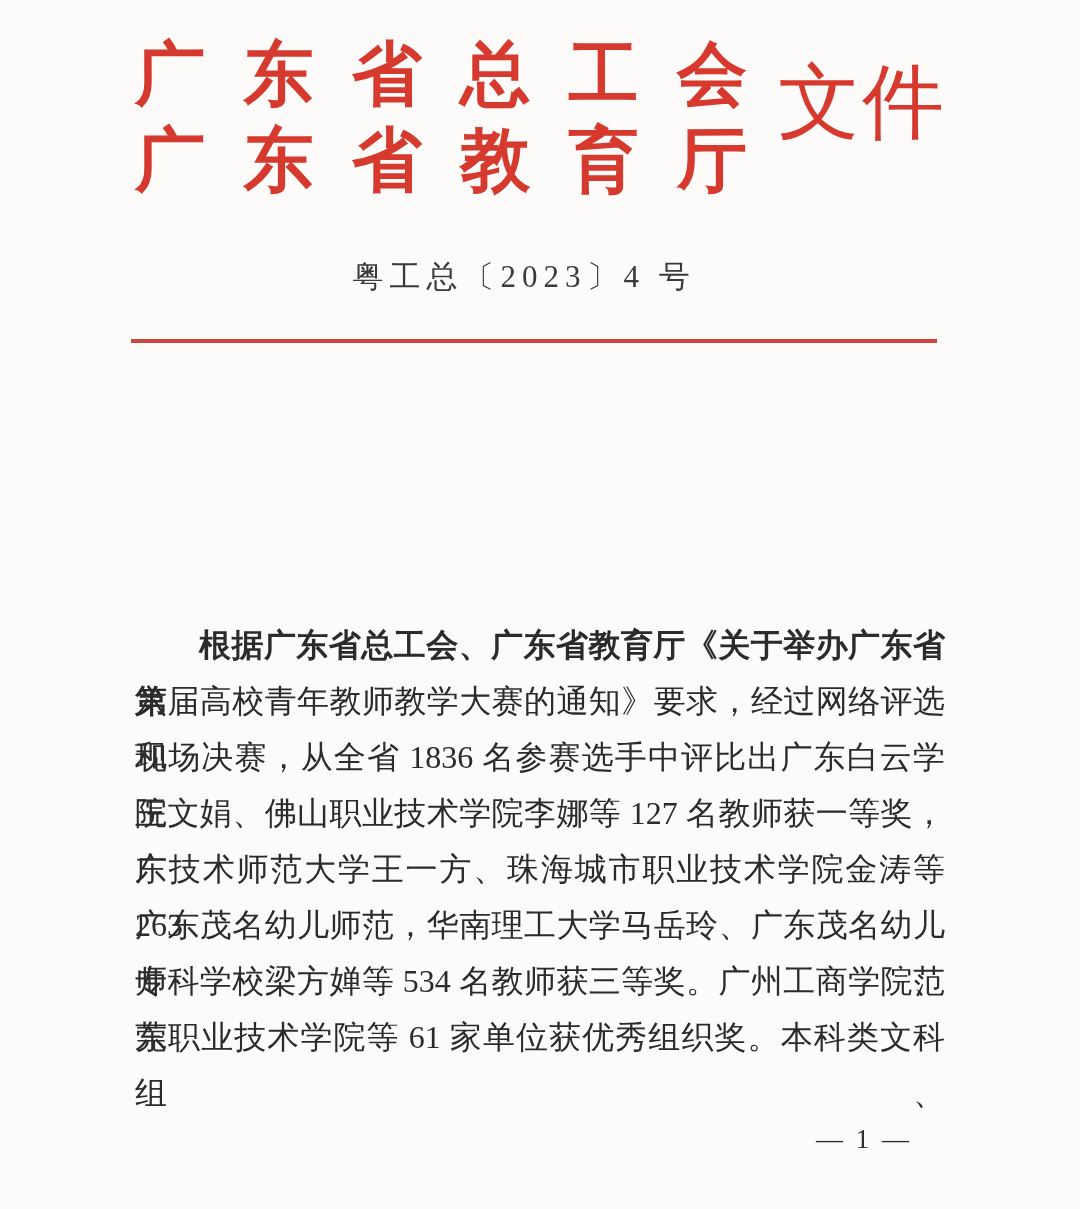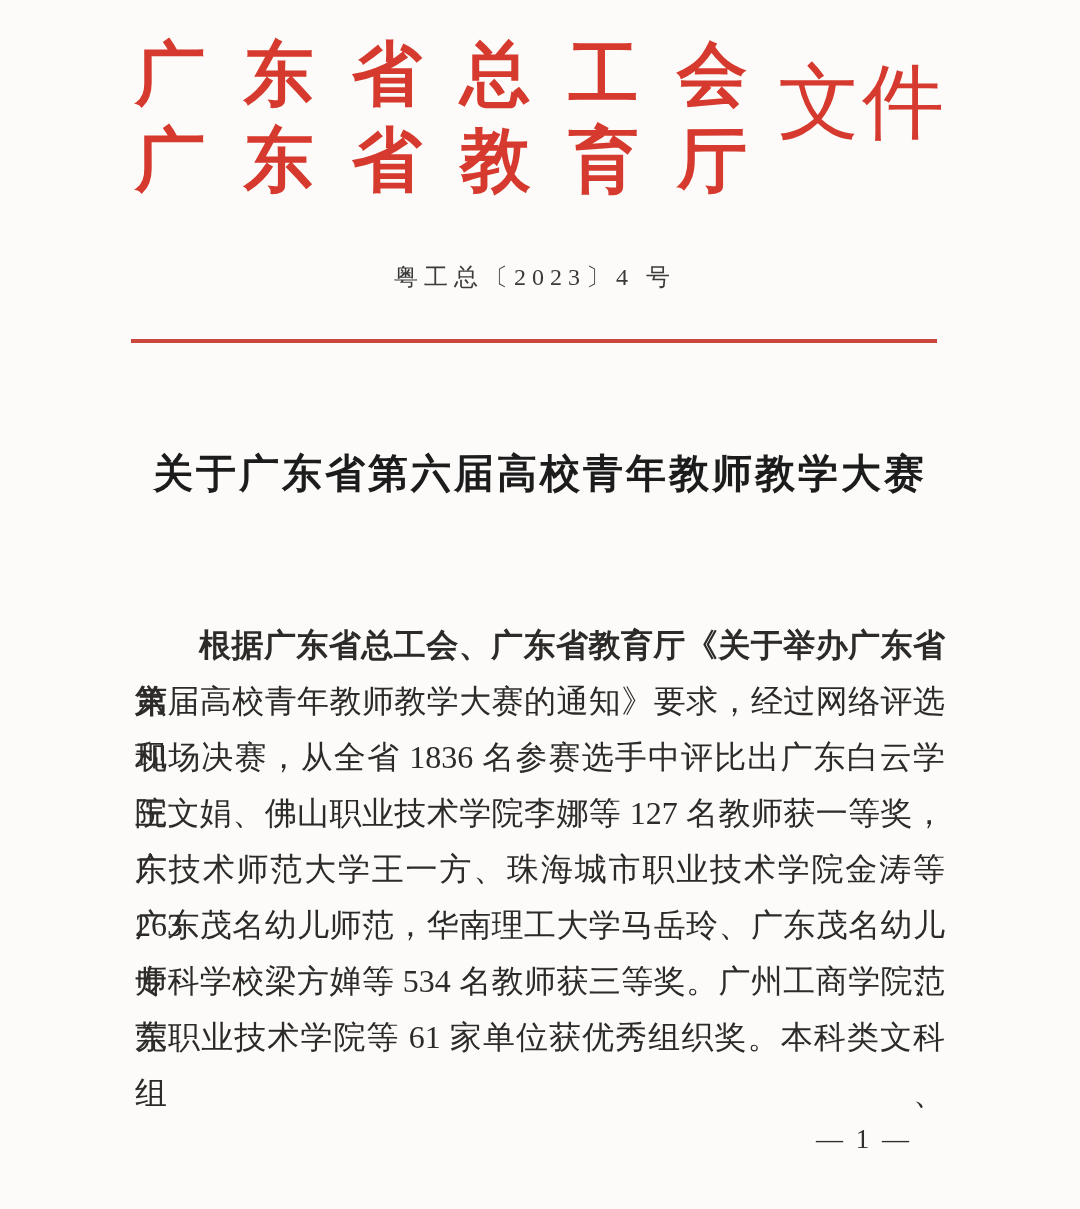--- a/index.html
+++ b/index.html
@@ -32,25 +32,25 @@
     left: 778px;
     top: 62px;
     font-size: 82px;
     line-height: 82px;
     color: #d63a2e;
     font-weight: normal;
     letter-spacing: 2px;
   }
   .doc-number {
     position: absolute;
-    left: 130px;
+    left: 119px;
     top: 256px;
     width: 810px;
     text-align: center;
-    font-size: 24px;
+    font-size: 31px;
     line-height: 42px;
     letter-spacing: 6px;
     color: #3a3a3a;
   }
   .red-rule {
     position: absolute;
     left: 131px;
     top: 339px;
     width: 806px;
     height: 4px;
@@ -102,21 +102,20 @@
 
   <div class="issuer issuer-1">广东省总工会</div>
 
   <div class="doc-type">文件</div>
 
   <div class="doc-number">粤工总〔2023〕4 号</div>
 
   <div class="red-rule"></div>
 
   <div class="title">
-    <div class="title-line">关于广东省第六届高校青年教师教学大赛</div>
   </div>
 
   <div class="body-text">
     <div class="body-line just indent">根据广东省总工会、广东省教育厅《关于举办广东省第</div>
     <div class="body-line just">六届高校青年教师教学大赛的通知》要求，经过网络评选和</div>
     <div class="body-line just">现场决赛，从全省 1836 名参赛选手中评比出广东白云学院</div>
     <div class="body-line just">王文娟、佛山职业技术学院李娜等 127 名教师获一等奖，广</div>
     <div class="body-line just">东技术师范大学王一方、珠海城市职业技术学院金涛等 263</div>
     <div class="body-line just">广东茂名幼儿师范，华南理工大学马岳玲、广东茂名幼儿师范</div>
     <div class="body-line just">专科学校梁方婵等 534 名教师获三等奖。广州工商学院、东</div>

